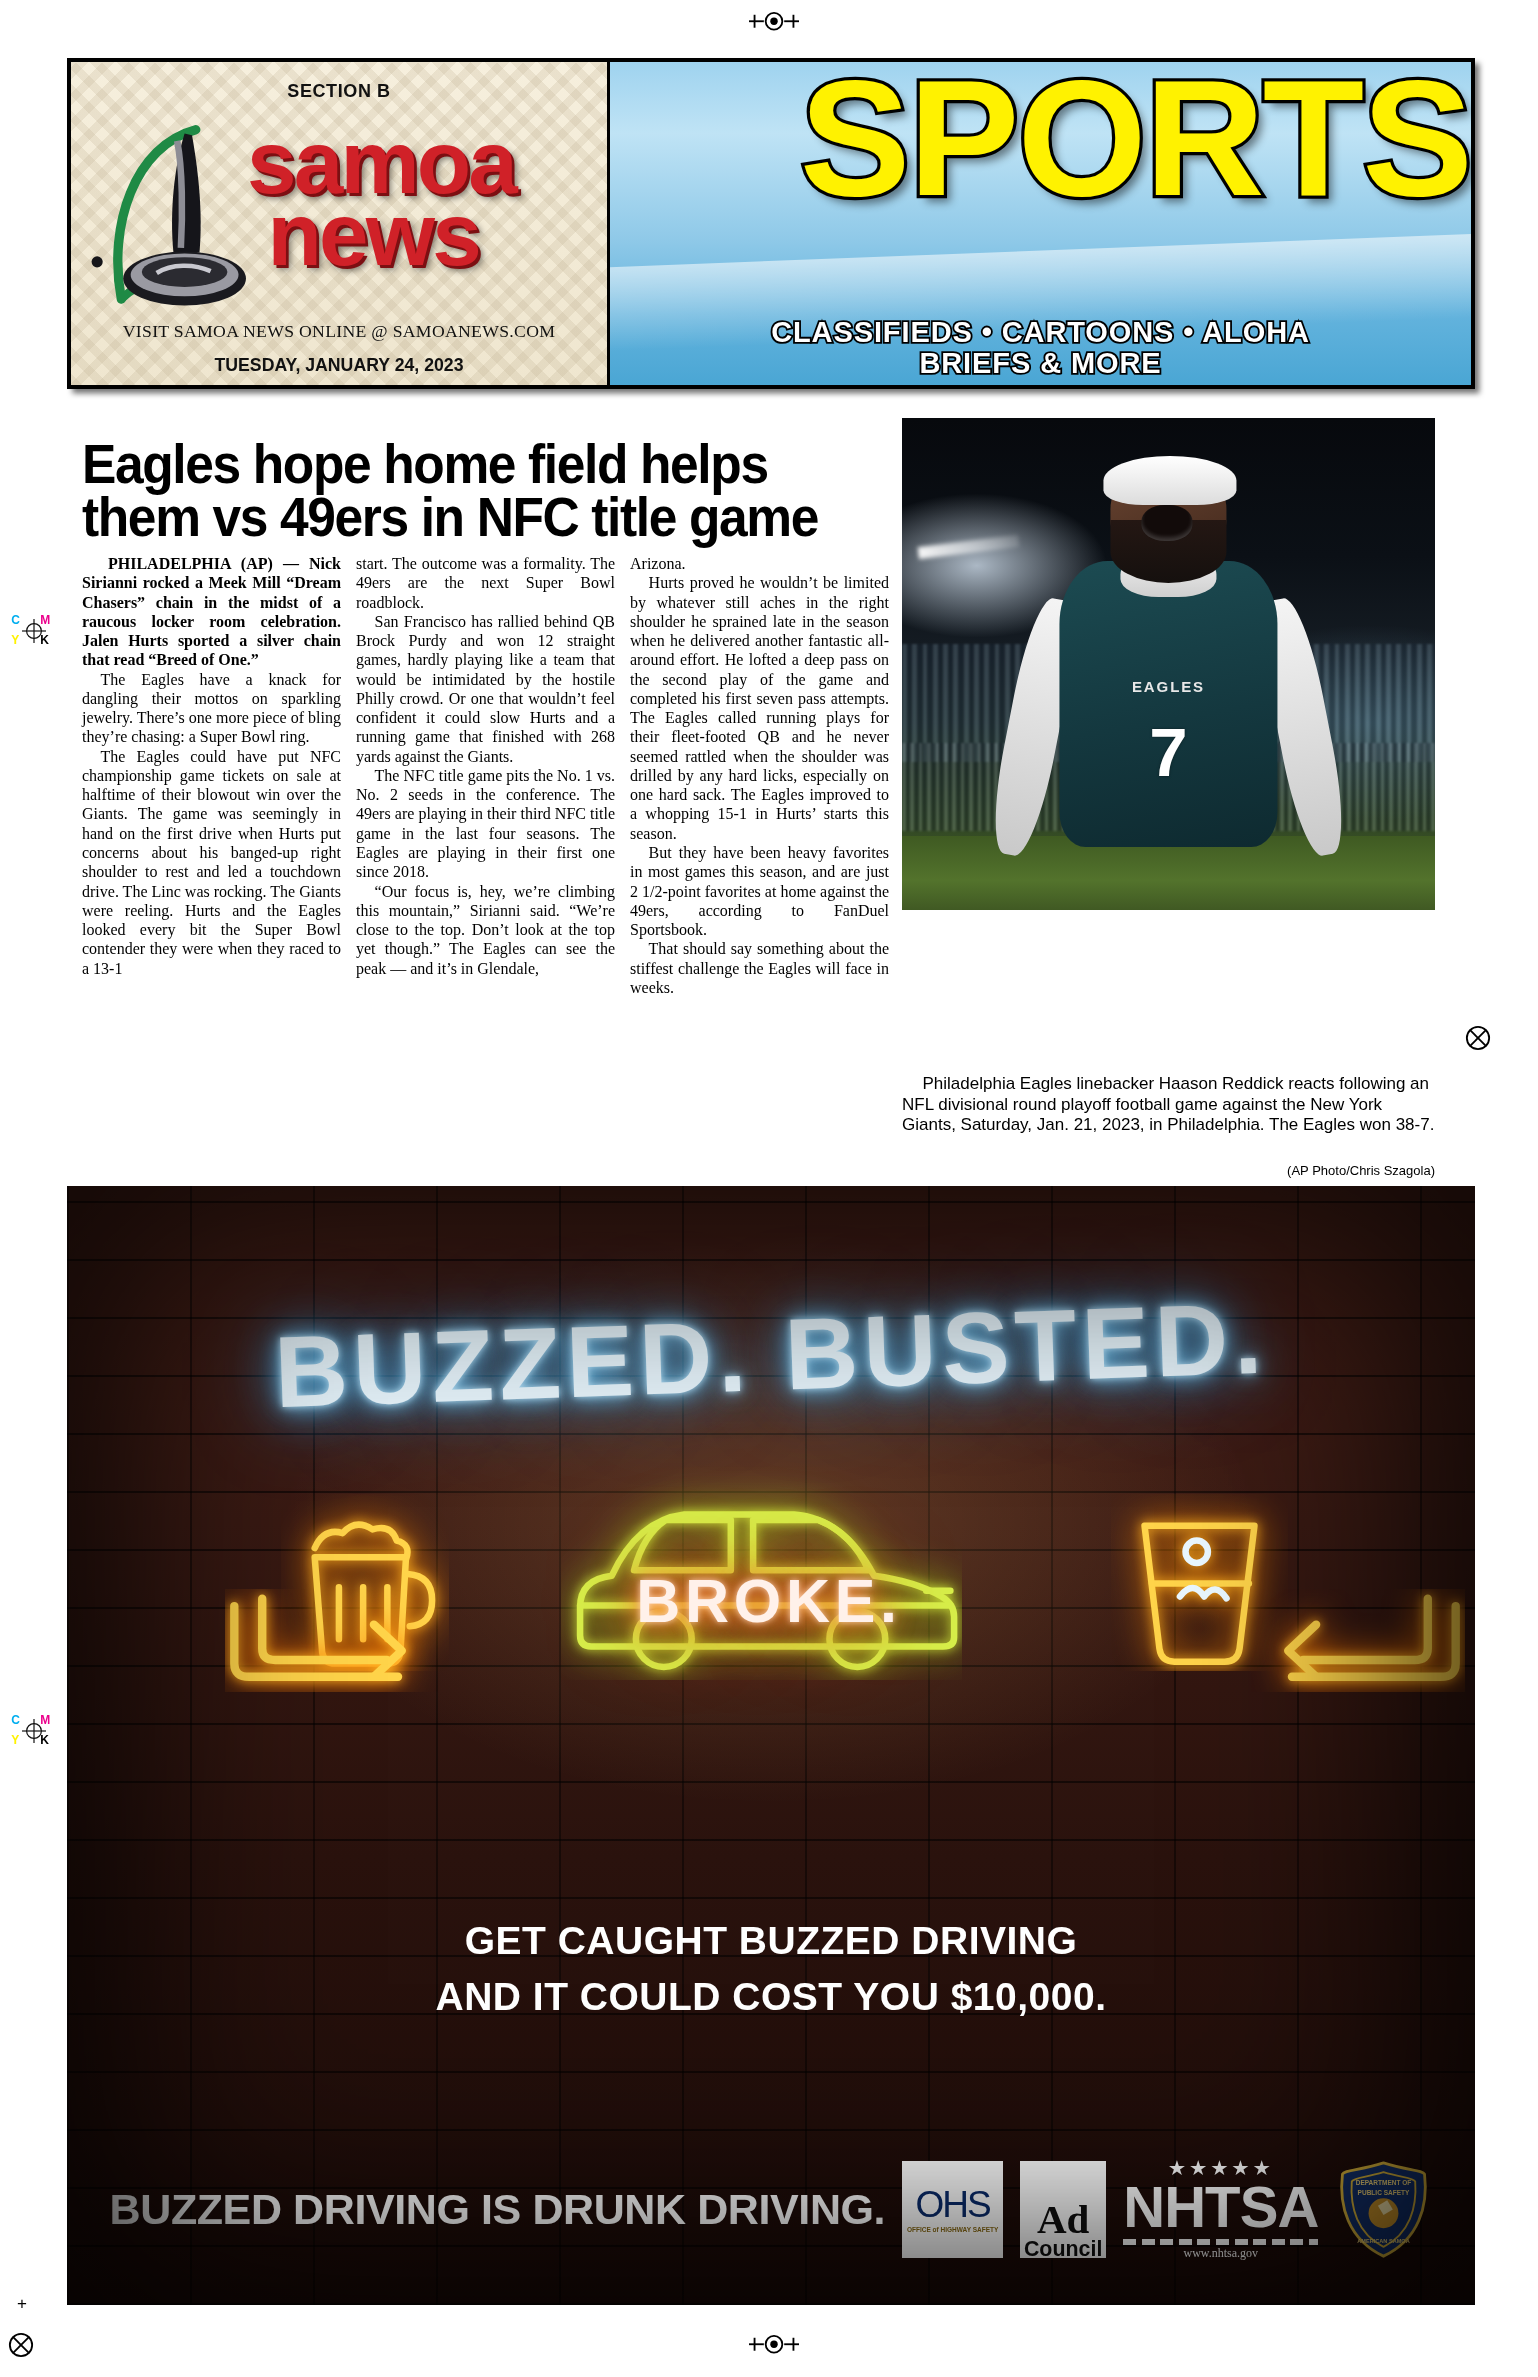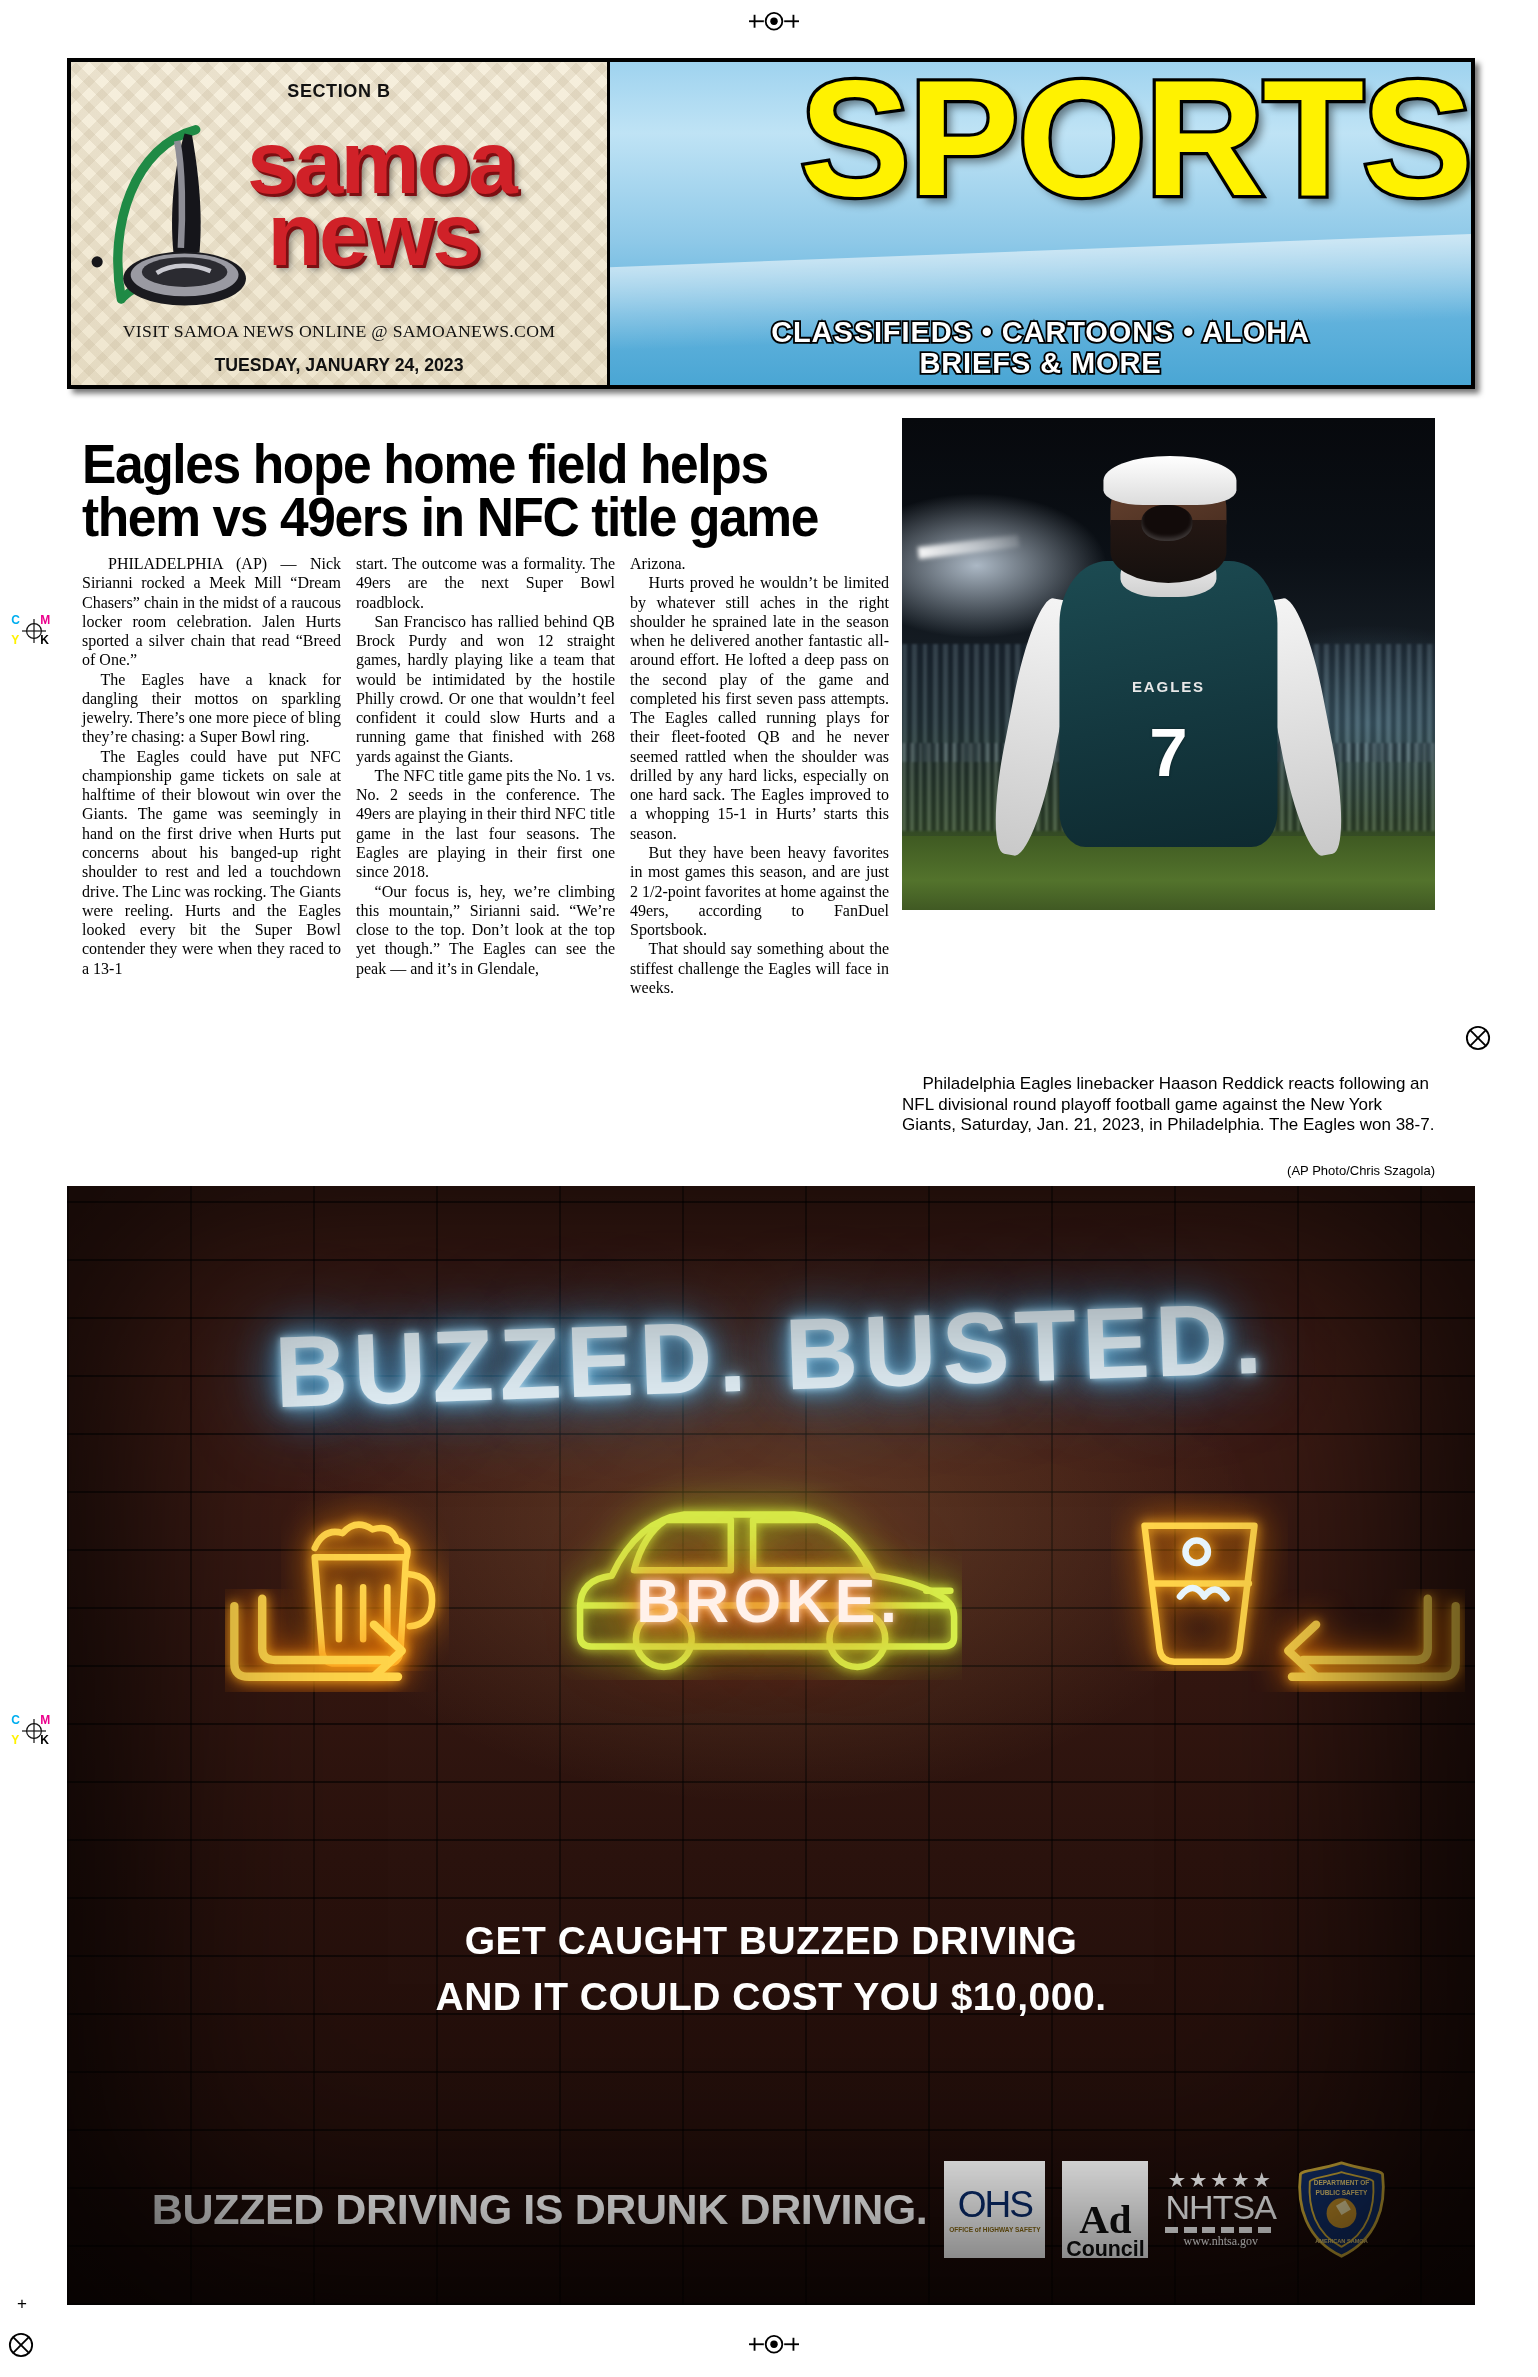--- a/index.html
+++ b/index.html
@@ -62,21 +62,21 @@
   .headline{position:absolute;left:82px;top:399px;width:802px;
             font-family:"Liberation Sans",sans-serif;font-weight:bold;font-size:56px;line-height:.96;
             color:#000;letter-spacing:-1.5px;transform:scaleX(.92);transform-origin:left top;}
 
   
   .cols{position:absolute;left:82px;top:554px;width:813px;height:601px;
         display:flex;gap:15px;}
   .col{width:259px;font-family:"Liberation Serif",serif;font-size:16px;line-height:1.205;
        text-align:justify;color:#000;}
   .col p{margin:0;text-indent:18.6px;}
-  .col p.first{text-indent:26px;}
+  .col p.first{text-indent:26px;font-weight:bold;}
 
   
   .photo-box{position:absolute;left:902px;top:418px;width:533px;height:492px;}
   .photo{position:absolute;inset:0;overflow:hidden;background:#06070a;}
   .stadium{position:absolute;inset:0;
       background:
         radial-gradient(ellipse 186px 103px at 14% 30%, rgba(225,240,255,.75), rgba(225,240,255,0) 70%),
         radial-gradient(ellipse 280px 140px at 88% 62%, rgba(120,175,205,.35), rgba(0,0,0,0) 70%),
         linear-gradient(180deg,#07090d 0%,#0b1016 28%,#141b22 46%,#1d2a2b 62%,#2f4526 80%,#46601f 100%);}
   .crowdband{position:absolute;left:0;right:0;top:46%;height:24%;
@@ -156,21 +156,21 @@
   .slogan{font-family:"Liberation Sans",sans-serif;font-weight:bold;font-size:43px;color:#ffffff;letter-spacing:-0.4px;}
   .logo-tile{background:#fff;display:flex;flex-direction:column;align-items:center;justify-content:center;}
   .ohs{width:101px;height:97px;color:#0b2c6b;position:relative;}
   .ohs-big{font-family:"Liberation Sans",sans-serif;font-weight:normal;font-size:37px;letter-spacing:-1.9px;line-height:1;}
   .ohs-small{font-family:"Liberation Sans",sans-serif;font-weight:bold;font-size:6.5px;color:#8a6b16;margin-top:3.7px;}
   .adc{width:86px;height:97px;color:#111;position:relative;}
   .adc-1{font-family:"Liberation Serif",serif;font-weight:bold;font-size:41px;line-height:.92;margin-top:43px;}
   .adc-2{font-family:"Liberation Sans",sans-serif;font-weight:bold;font-size:21.4px;line-height:1;}
   .nhtsa{color:#fff;text-align:center;}
   .nhtsa-stars{font-size:20.5px;letter-spacing:2.8px;line-height:1;}
-  .nhtsa-word{font-family:"Liberation Sans",sans-serif;font-weight:normal;font-size:34px;letter-spacing:-0.9px;line-height:1;}
+  .nhtsa-word{font-family:"Liberation Sans",sans-serif;font-weight:bold;font-size:58px;letter-spacing:-0.9px;line-height:1;}
   .nhtsa-rule{height:5.6px;background:repeating-linear-gradient(90deg,#fff 0 13px,transparent 13px 18.6px);margin:2.8px 0 1.9px;}
   .nhtsa-url{font-family:"Liberation Serif",serif;font-size:12px;}
   .dps{width:97px;height:97px;}
   .photo-circ{position:absolute;left:1465px;top:1025px;}
 </style>
 </head>
 <body>
 
 <div class="page">
 

